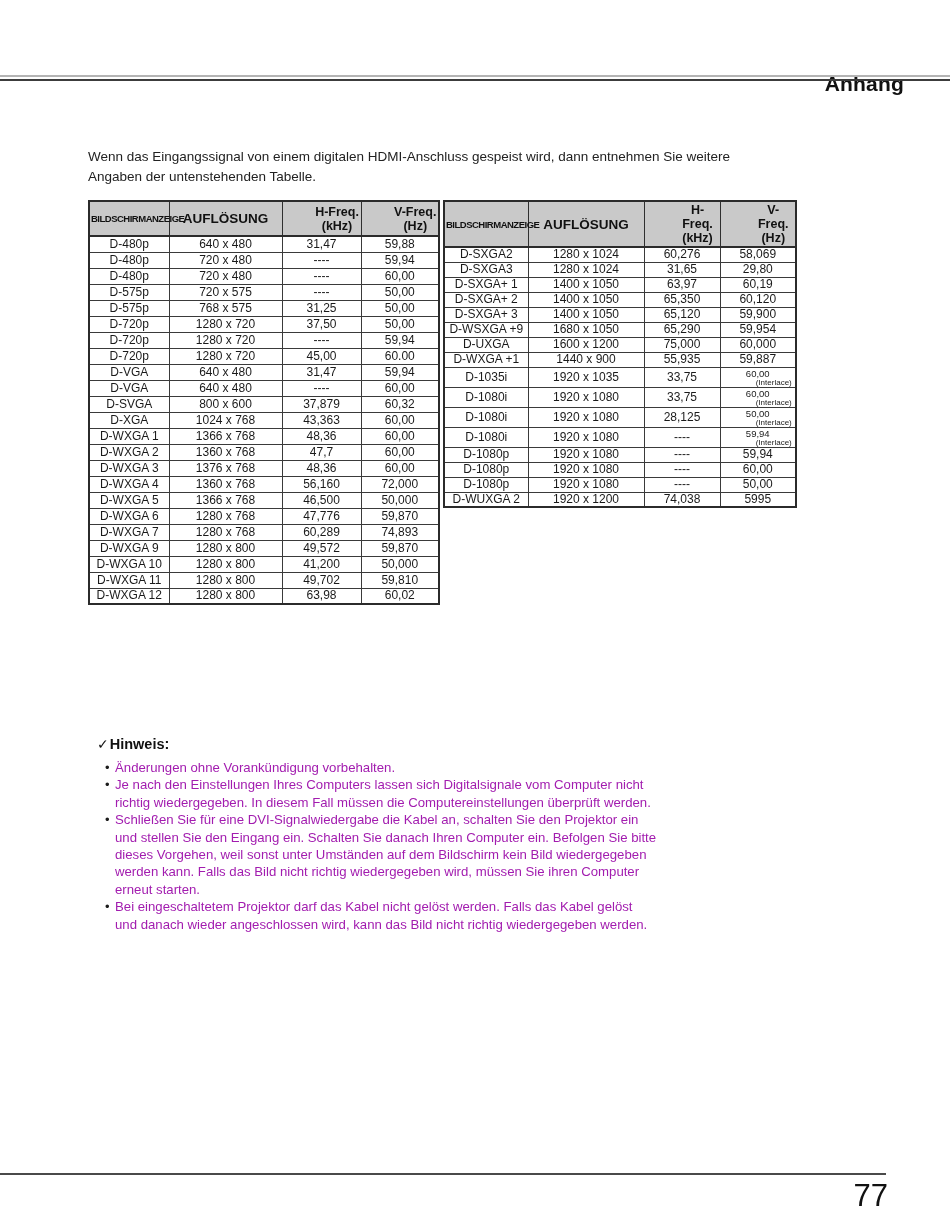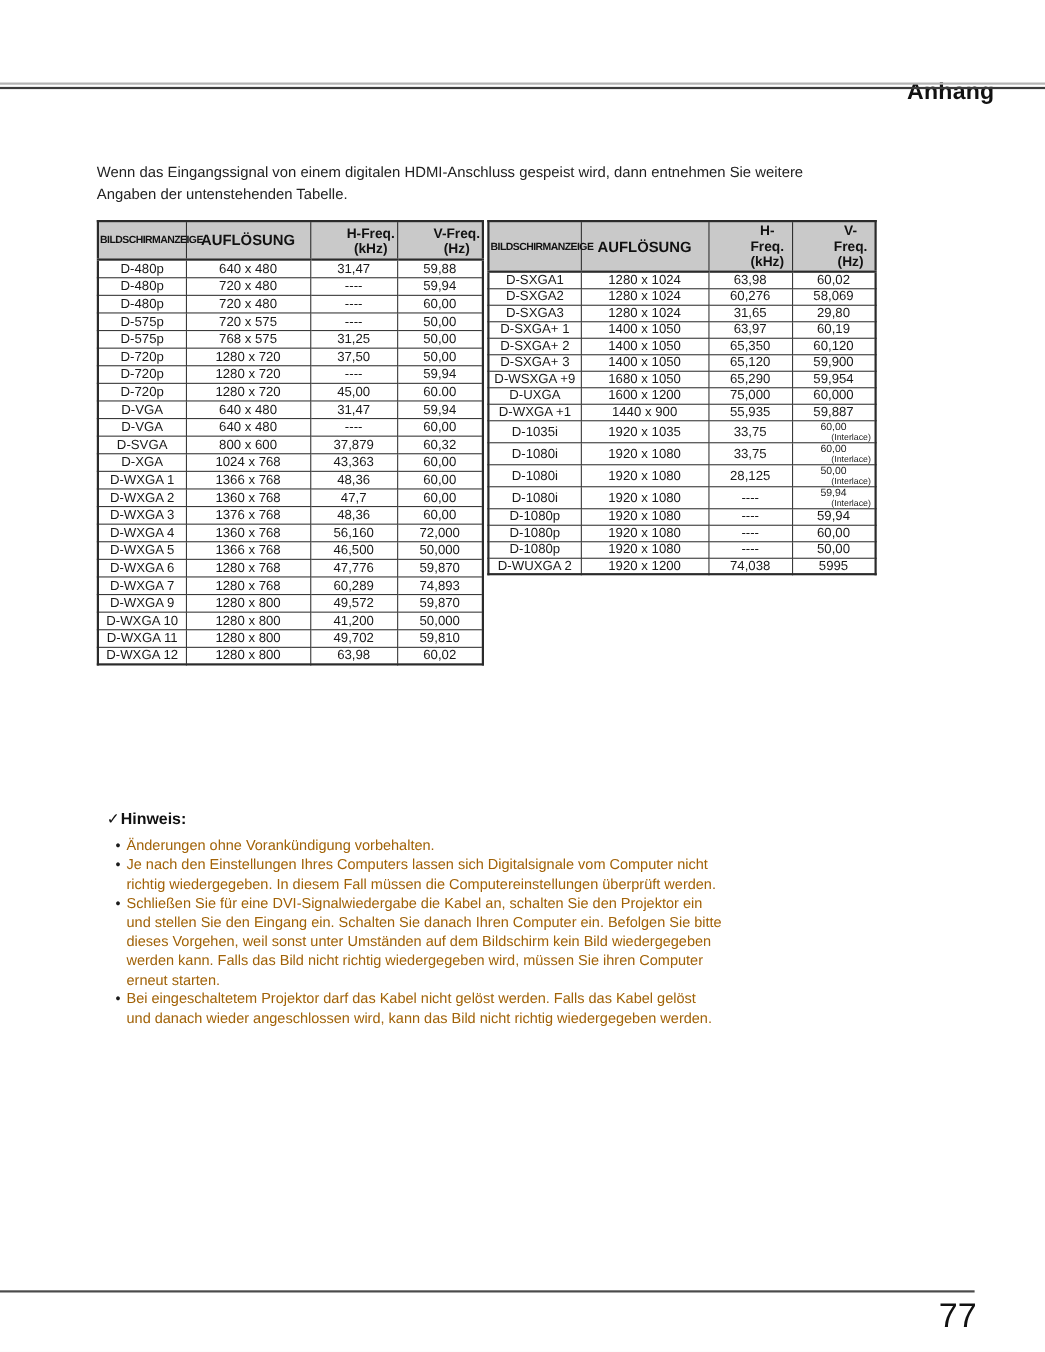--- a/index.html
+++ b/index.html
@@ -43,21 +43,21 @@
   .cell-sub  { font-size:8px;  line-height:9px;margin-left:32px; }
   .notes { position:absolute; top:736px; left:97px; width:615px; }
   .notes-heading {
     font-size:14.5px; font-weight:bold; color:#111; margin-bottom:7px;
     display:flex; align-items:baseline;
   }
   .check-glyph { font-weight:normal; font-size:14px; margin-right:1px; }
   .note-item { display:flex; padding-left:8px; }
   .note-item .bullet { flex:none; width:10px; font-size:13px; line-height:17.4px; }
   .note-item .note-text {
-    font-size:13.2px; line-height:17.4px; white-space:pre-line; color:#a16207;
+    font-size:13.2px; line-height:17.4px; white-space:pre-line; color:#a21caf;
   }
   .footer-rule { position:absolute; top:1173px; left:0; width:886px; height:2px; background:#4a4a4a; }
   .page-number {
     position:absolute; top:1178px; left:0; width:888px; text-align:right;
     font-size:31px; font-weight:normal; color:#111;
   }
 </style>
 </head>
 <body>
 
@@ -240,26 +240,20 @@
       <tr>
         <th class="col-display">BILDSCHIRMANZEIGE</th>
         <th class="col-res">AUFLÖSUNG</th>
         <th class="col-freq">H-Freq.
 (kHz)</th>
         <th class="col-freq">V-Freq.
 (Hz)</th>
       </tr>
     </thead>
     <tbody>
-        <tr>
-          <td>D-SXGA1</td>
-          <td>1280 x 1024</td>
-          <td>63,98</td>
-          <td>60,02</td>
-        </tr>
         <tr>
           <td>D-SXGA2</td>
           <td>1280 x 1024</td>
           <td>60,276</td>
           <td>58,069</td>
         </tr>
         <tr>
           <td>D-SXGA3</td>
           <td>1280 x 1024</td>
           <td>31,65</td>

